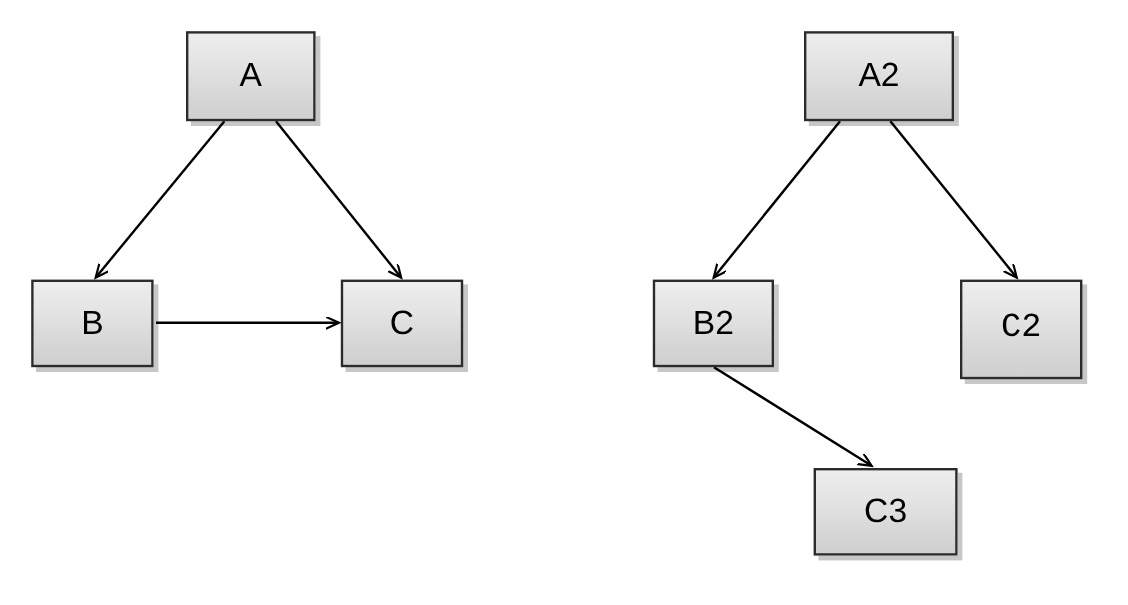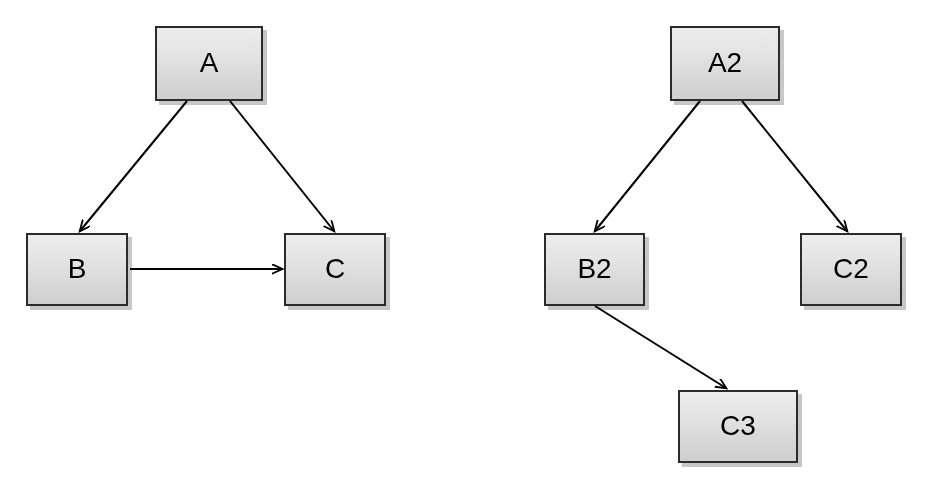--- a/index.html
+++ b/index.html
@@ -80,29 +80,29 @@
   </div>
 
   <div class="node" style="left:26px; top:233px; width:102px; height:73px;">
     <span class="node-label">B</span>
   </div>
 
   <div class="node" style="left:284px; top:233px; width:102px; height:73px;">
     <span class="node-label">C</span>
   </div>
 
-  <div class="node" style="left:670px; top:26px; width:110px; height:75px;">
+  <div class="node" style="left:670px; top:26px; width:125px; height:75px;">
     <span class="node-label">A2</span>
   </div>
 
   <div class="node" style="left:544px; top:233px; width:101px; height:73px;text-align:center;">
     <span class="node-label">B2</span>
   </div>
 
-  <div class="node" style="left:800px; top:233px; width:102px; height:73px;">
+  <div class="node" style="left:800px; top:233px; width:102px; height:83px;font-family:Liberation Mono, monospace;">
     <span class="node-label">C2</span>
   </div>
 
   <div class="node" style="left:678px; top:390px; width:120px; height:73px;">
     <span class="node-label">C3</span>
   </div>
 
 </div>
 
 </body></html>

